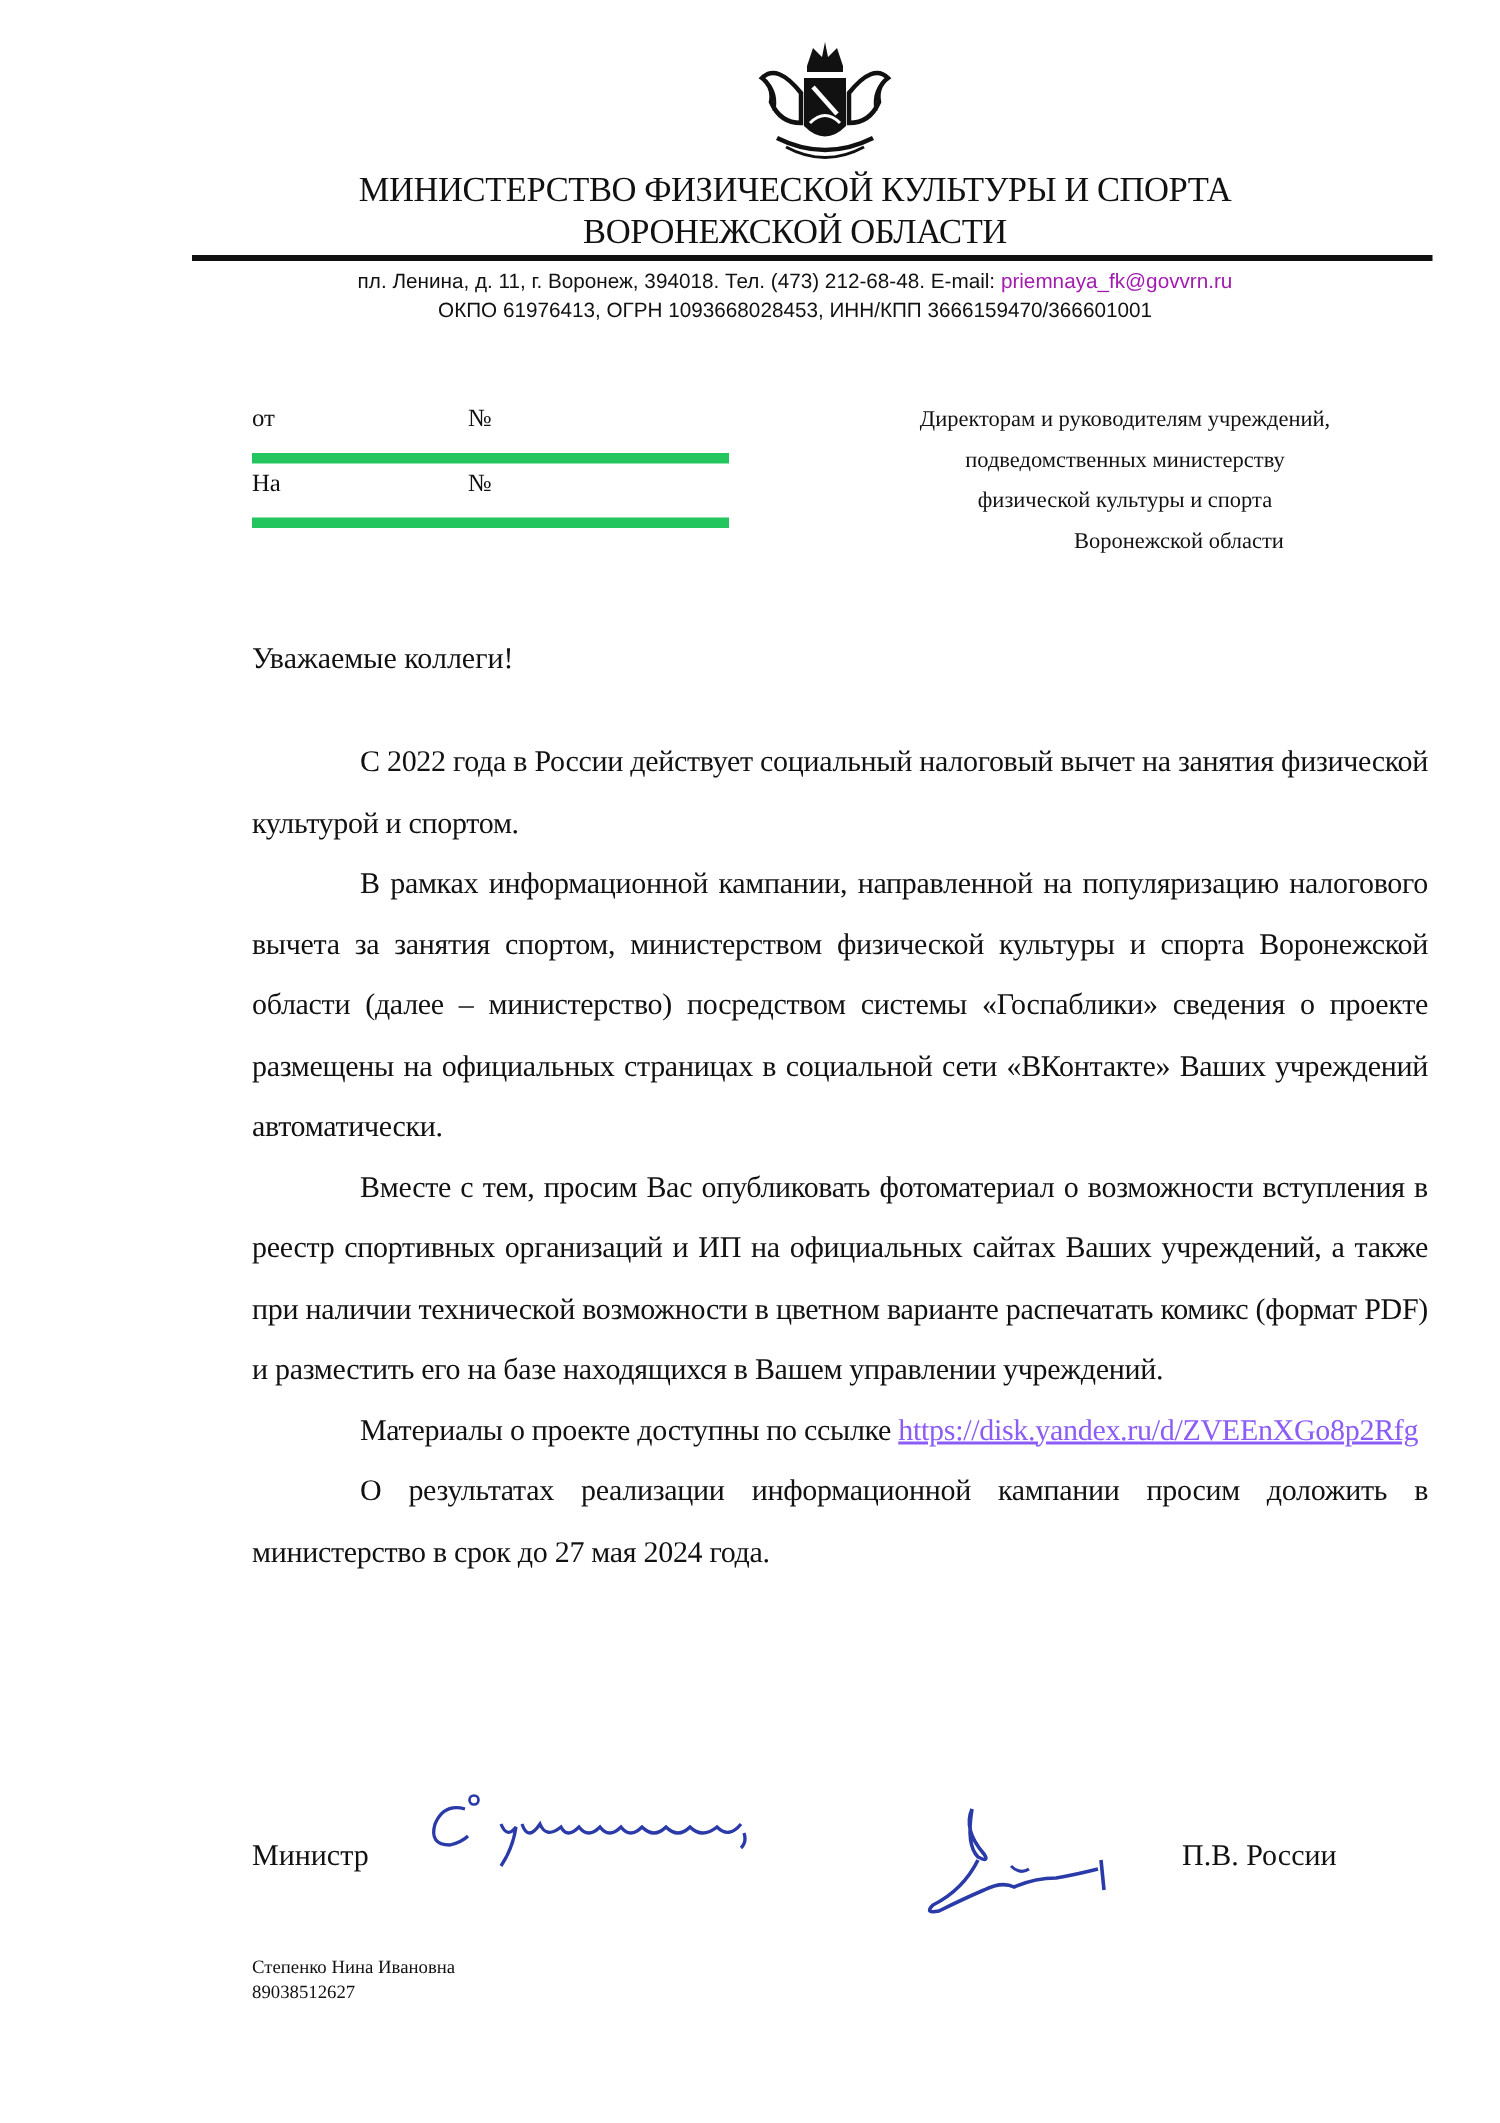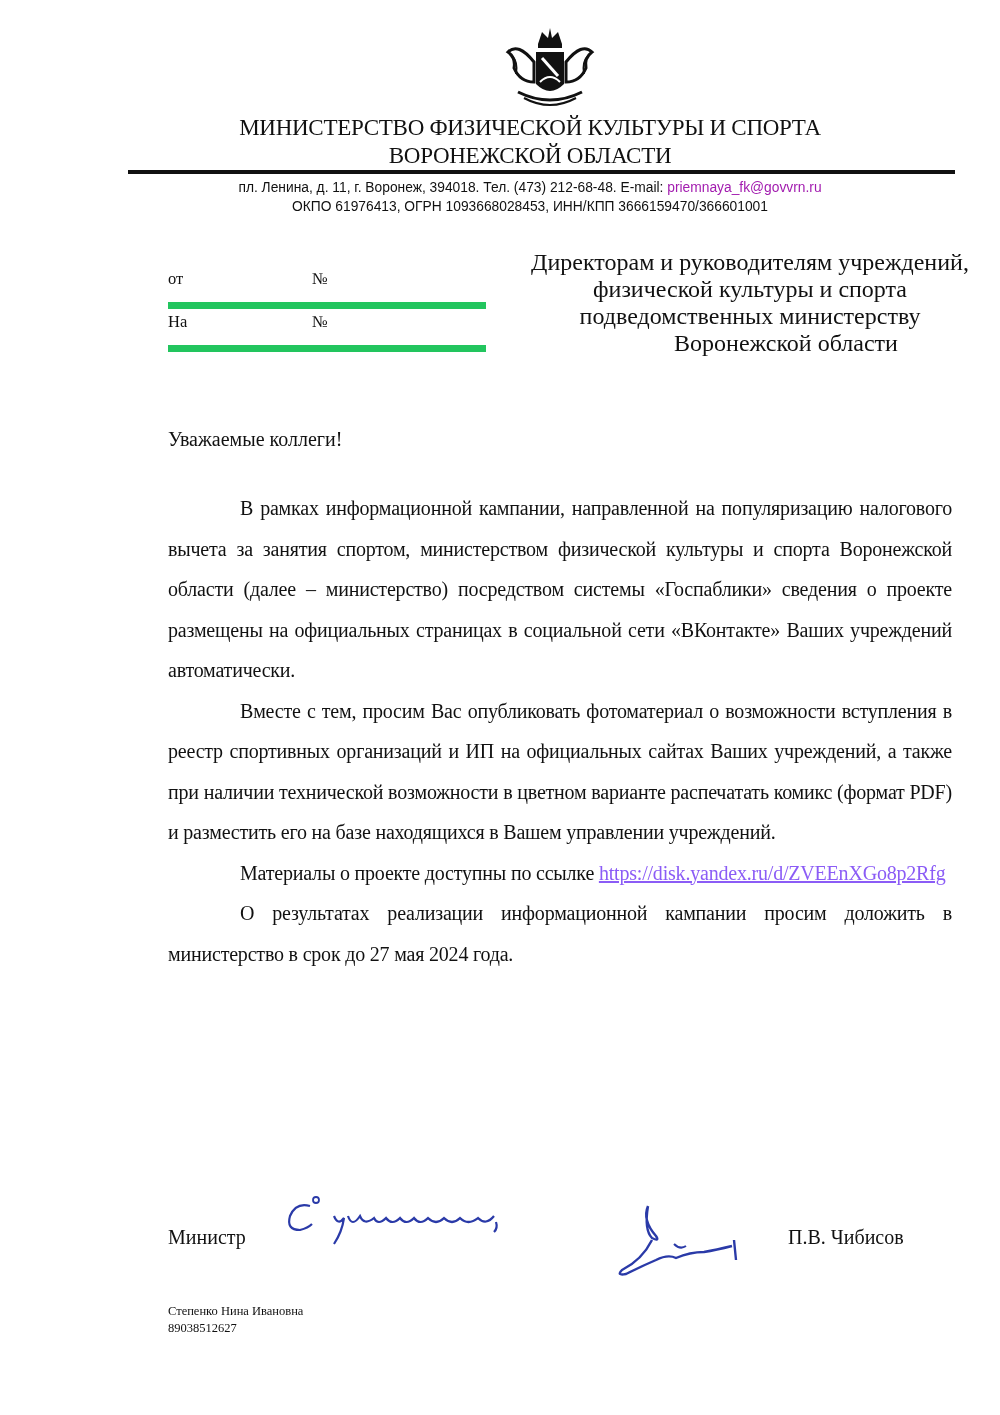--- a/index.html
+++ b/index.html
@@ -20,22 +20,22 @@
     }
     .contacts a { color: #a21caf; text-decoration: none; }
 
     .ref-block { position: absolute; left: 168px; top: 266px; width: 318px; font-size: 16.5px; }
     .ref-row { position: relative; height: 36px; border-bottom: 7px solid #22c55e; }
     .ref-row .lbl { position: absolute; left: 0; top: 3px; }
     .ref-row .no { position: absolute; left: 144px; top: 3px; }
     .ref-row + .ref-row { height: 36px; }
 
     .recipient {
-      position: absolute; left: 520px; top: 249px; width: 460px; text-align: center;
-      font-size: 24px; line-height: 27px;
+      position: absolute; left: 520px; top: 267px; width: 460px; text-align: center;
+      font-size: 15px; line-height: 27px;
     }
     .recipient .indent { display: inline-block; padding-left: 72px; }
 
     .greeting {
       position: absolute; left: 168px; top: 428px; width: 752px; 
       font-size: 20px;
     }
     .body-text {
       position: absolute; left: 168px; top: 488px; width: 784px;
       font-size: 20px; line-height: 40.5px; text-align: justify;
@@ -95,43 +95,44 @@
     <span class="no">№</span>
   </div>
   <div class="ref-row">
     <span class="lbl">На</span>
     <span class="no">№</span>
   </div>
 </div>
 
 <div class="recipient">
   <div>Директорам и руководителям учреждений,</div>
+  <div>подведомственных министерству</div>
   <div>физической культуры и спорта</div>
-  <div>подведомственных министерству</div>
   <div><span class="indent">Воронежской области</span></div>
 </div>
 
 <div class="greeting">Уважаемые коллеги!</div>
 
 <div class="body-text">
+  <p>С 2022 года в России действует социальный налоговый вычет на занятия физической культурой и спортом.</p>
   <p>В рамках информационной кампании, направленной на популяризацию налогового вычета за занятия спортом, министерством физической культуры и спорта Воронежской области (далее – министерство) посредством системы «Госпаблики» сведения о проекте размещены на официальных страницах в социальной сети «ВКонтакте» Ваших учреждений автоматически.</p>
   <p>Вместе с тем, просим Вас опубликовать фотоматериал о возможности вступления в реестр спортивных организаций и ИП на официальных сайтах Ваших учреждений, а также при наличии технической возможности в цветном варианте распечатать комикс (формат PDF) и  разместить его на базе находящихся в Вашем управлении учреждений.</p>
   <p><span>Материалы о проекте доступны по ссылке </span><a class="link">https://disk.yandex.ru/d/ZVEEnXGo8p2Rfg</a></p>
   <p>О результатах реализации информационной кампании просим доложить в министерство в срок до 27 мая 2024 года.</p>
 </div>
 
 <svg class="handwriting" viewBox="0 0 240 60">
   <path d="M28 14 Q14 10 8 24 Q4 38 18 38 Q26 36 30 32" stroke="#2a3aa8" stroke-width="2.2" fill="none"></path>
   <circle cx="34" cy="8" r="3" stroke="#2a3aa8" stroke-width="1.8" fill="none"></circle>
   <path d="M52 24 Q56 34 62 26 Q60 40 52 52 M66 24 Q70 36 78 24 Q82 34 92 26 Q96 34 104 26 Q110 34 118 26 Q124 34 132 26 Q138 34 146 26 Q154 34 162 26 Q170 34 178 26 Q186 34 196 26 Q204 34 212 24 M214 30 Q216 36 212 40" stroke="#2a3aa8" stroke-width="2.2" fill="none"></path>
 </svg>
 
 <div class="sign-row">
   <span class="role">Министр</span>
-  <span class="name">П.В. Чибисов</span>
+  <span class="name">П.В. России</span>
 </div>
 
 <svg class="signature" viewBox="0 0 150 90">
   <path d="M36 6 Q30 20 44 36 Q48 42 40 38 Q32 30 36 6" stroke="#2a3aa8" stroke-width="2.4" fill="none"></path>
   <path d="M40 40 Q30 60 10 70 Q4 76 14 74 Q30 66 44 60 Q56 54 64 58 Q78 52 92 52 Q104 50 120 46 M122 40 L124 60" stroke="#2a3aa8" stroke-width="2.4" fill="none"></path>
   <path d="M62 44 Q68 50 74 46" stroke="#2a3aa8" stroke-width="2" fill="none"></path>
 </svg>
 
 <div class="executor">
   <div>Степенко Нина Ивановна</div>

